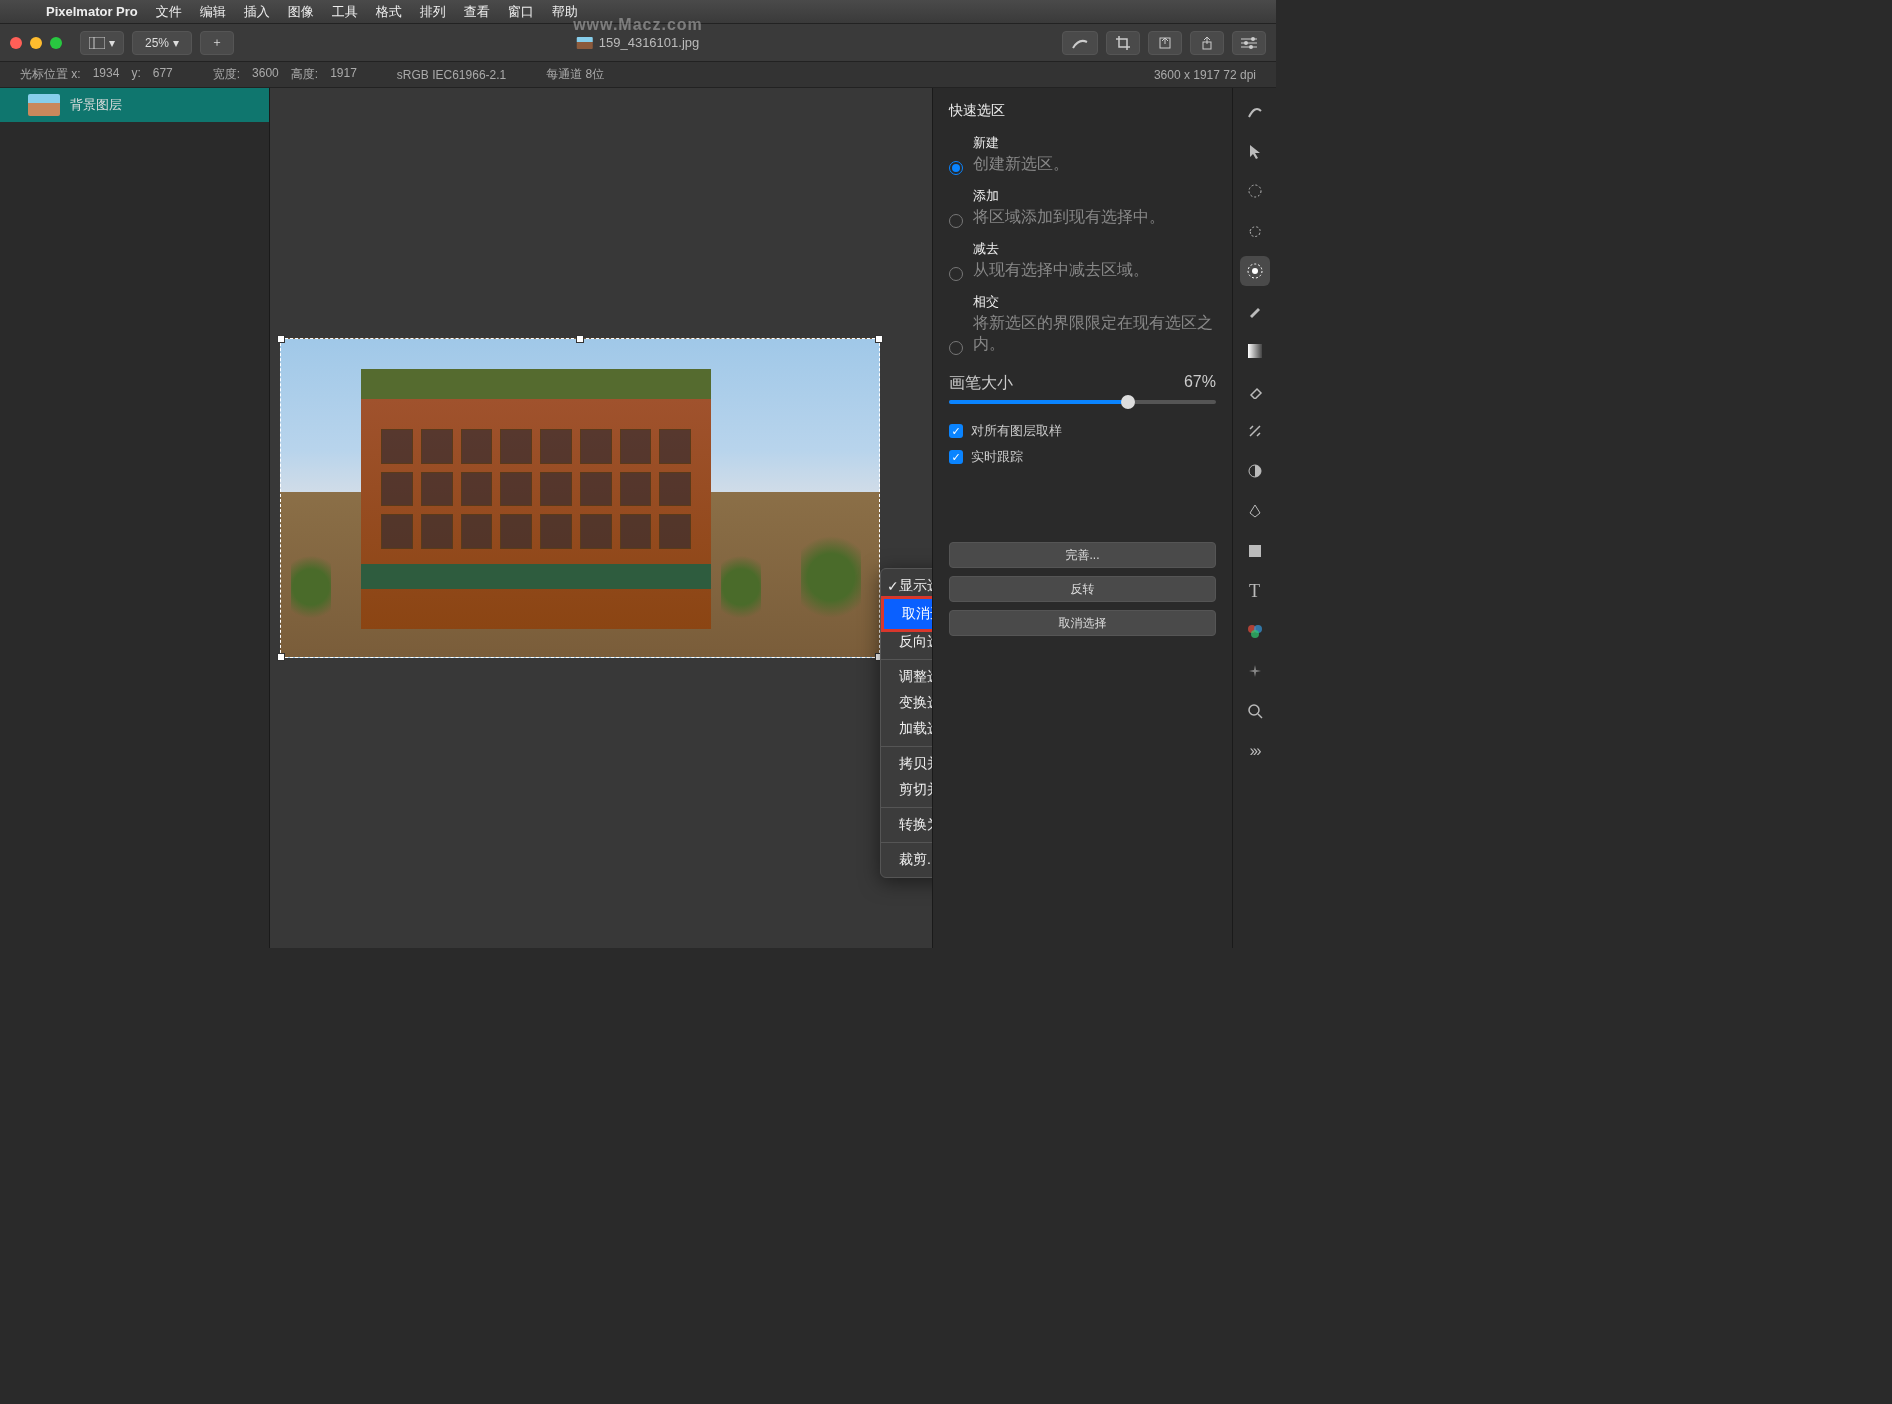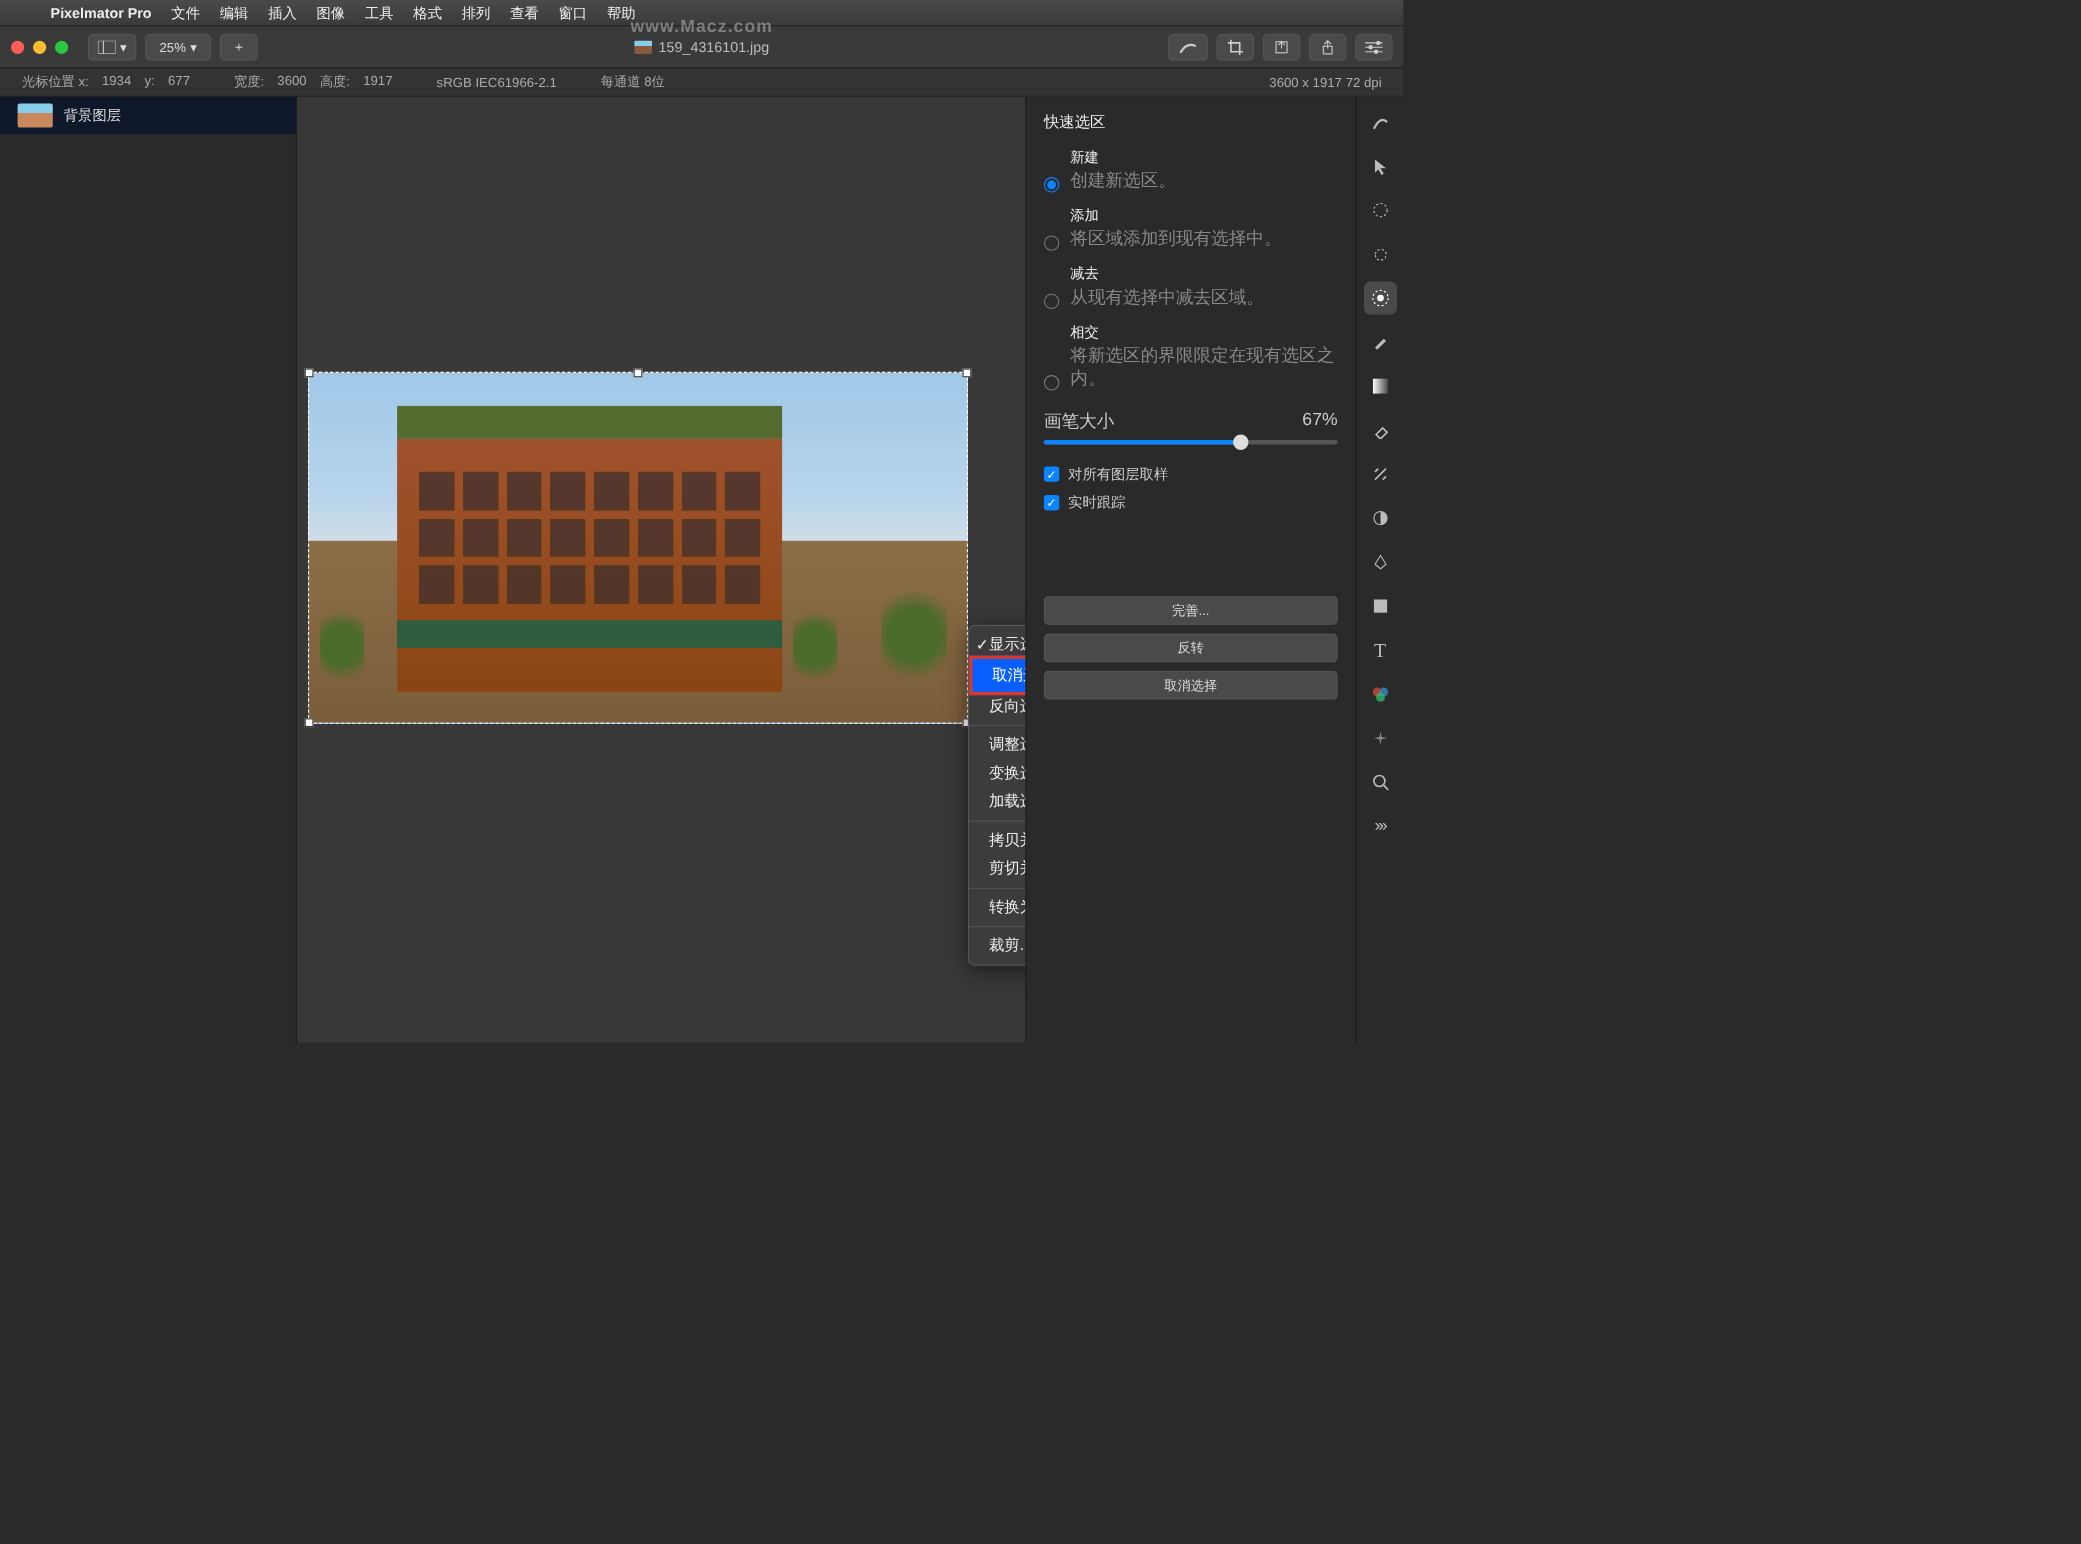--- a/index.html
+++ b/index.html
@@ -23,21 +23,21 @@
 .toolbar-right { margin-left: auto; display: flex; gap: 8px; }
 
 
 .infobar { height: 26px; background: #333; display: flex; align-items: center; font-size: 12px; color: #aaa; padding: 0 20px; gap: 40px; border-bottom: 1px solid #222; }
 .infobar .grp { display: flex; gap: 12px; }
 .infobar .spacer { flex: 1; }
 
 
 .main { display: flex; height: calc(100% - 88px); }
 .layers-panel { width: 270px; background: #2a2a2a; border-right: 1px solid #1a1a1a; display: flex; flex-direction: column; }
-.layer-row { display: flex; align-items: center; gap: 10px; padding: 6px 16px; background: #0f172a; font-size: 13px; color: #ddd; }
+.layer-row { display: flex; align-items: center; gap: 10px; padding: 6px 28px; background: #0f766e; font-size: 13px; color: #ddd; }
 .layer-thumb { width: 32px; height: 22px; background: linear-gradient(#87ceeb 40%, #c9885c 40%); border-radius: 2px; }
 .layers-bottom { margin-top: auto; padding: 8px 10px; border-top: 1px solid #1a1a1a; }
 .blend-row { display: flex; align-items: center; gap: 8px; font-size: 12px; color: #ccc; margin-bottom: 8px; }
 .opacity-slider { flex: 1; height: 4px; background: #555; border-radius: 2px; position: relative; }
 .opacity-slider .knob { position: absolute; right: 0; top: -4px; width: 12px; height: 12px; background: #ddd; border-radius: 50%; }
 .search-row { display: flex; align-items: center; gap: 6px; background: #1e1e1e; border-radius: 4px; padding: 3px 8px; font-size: 12px; color: #888; }
 
 
 .canvas-area { flex: 1; background: #383838; position: relative; overflow: hidden; }
 .canvas-img { position: absolute; left: 10px; top: 250px; width: 600px; height: 320px; background: linear-gradient(#a0c8e8 0%, #b8d4ec 35%, #d0dce8 48%, #8b6f47 48%, #7a5d3a 100%); border: 1px dashed #fff; }

